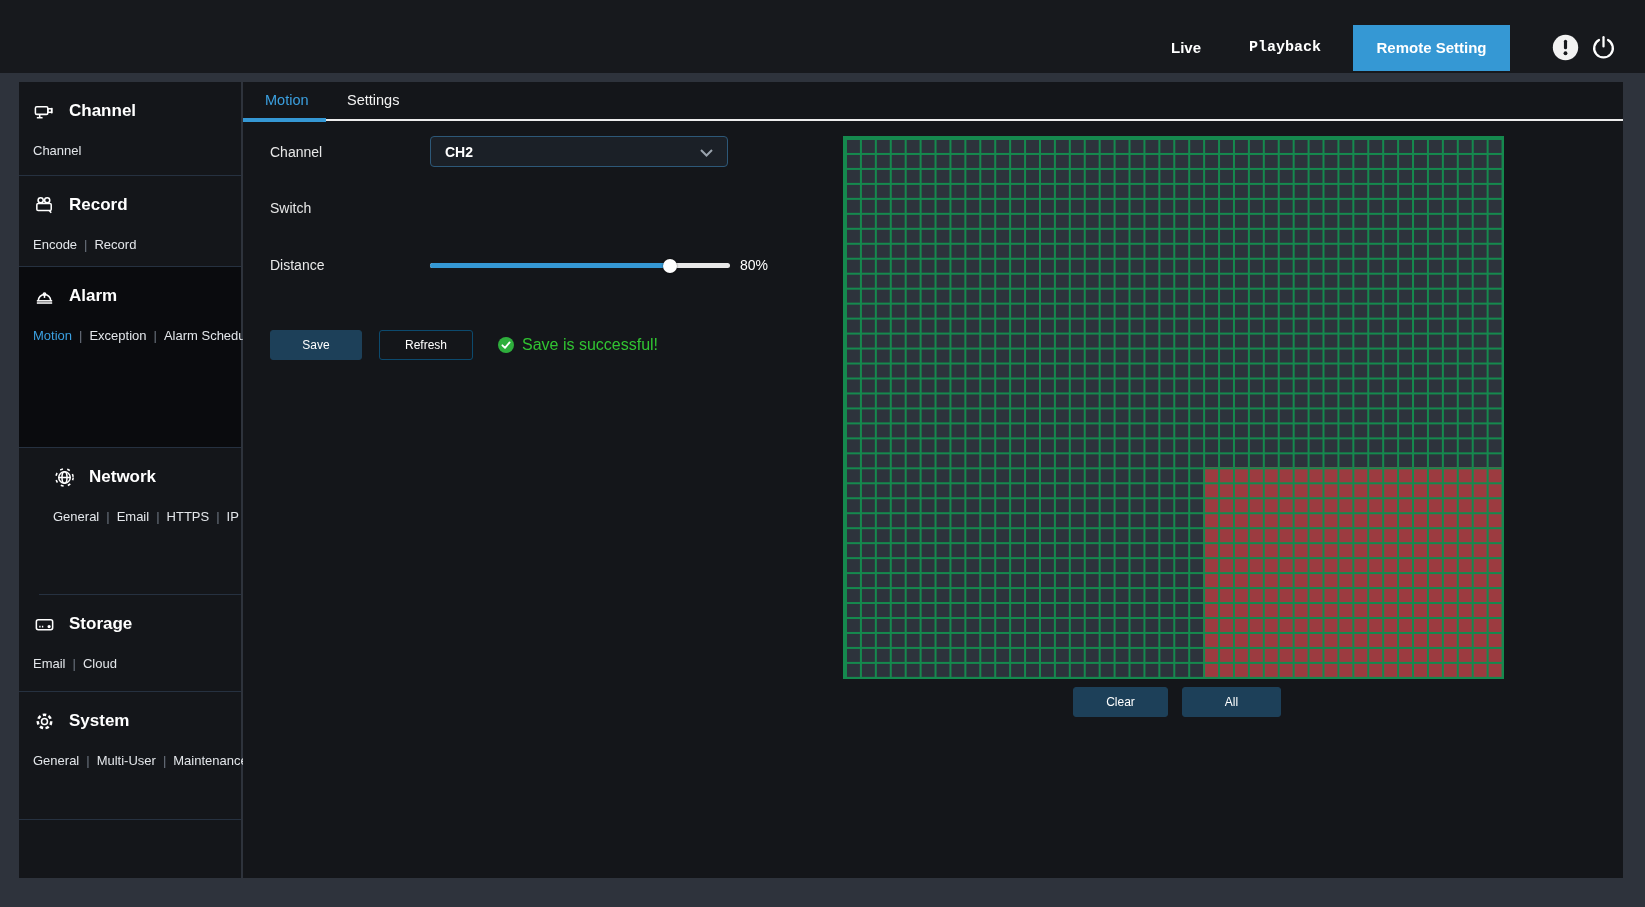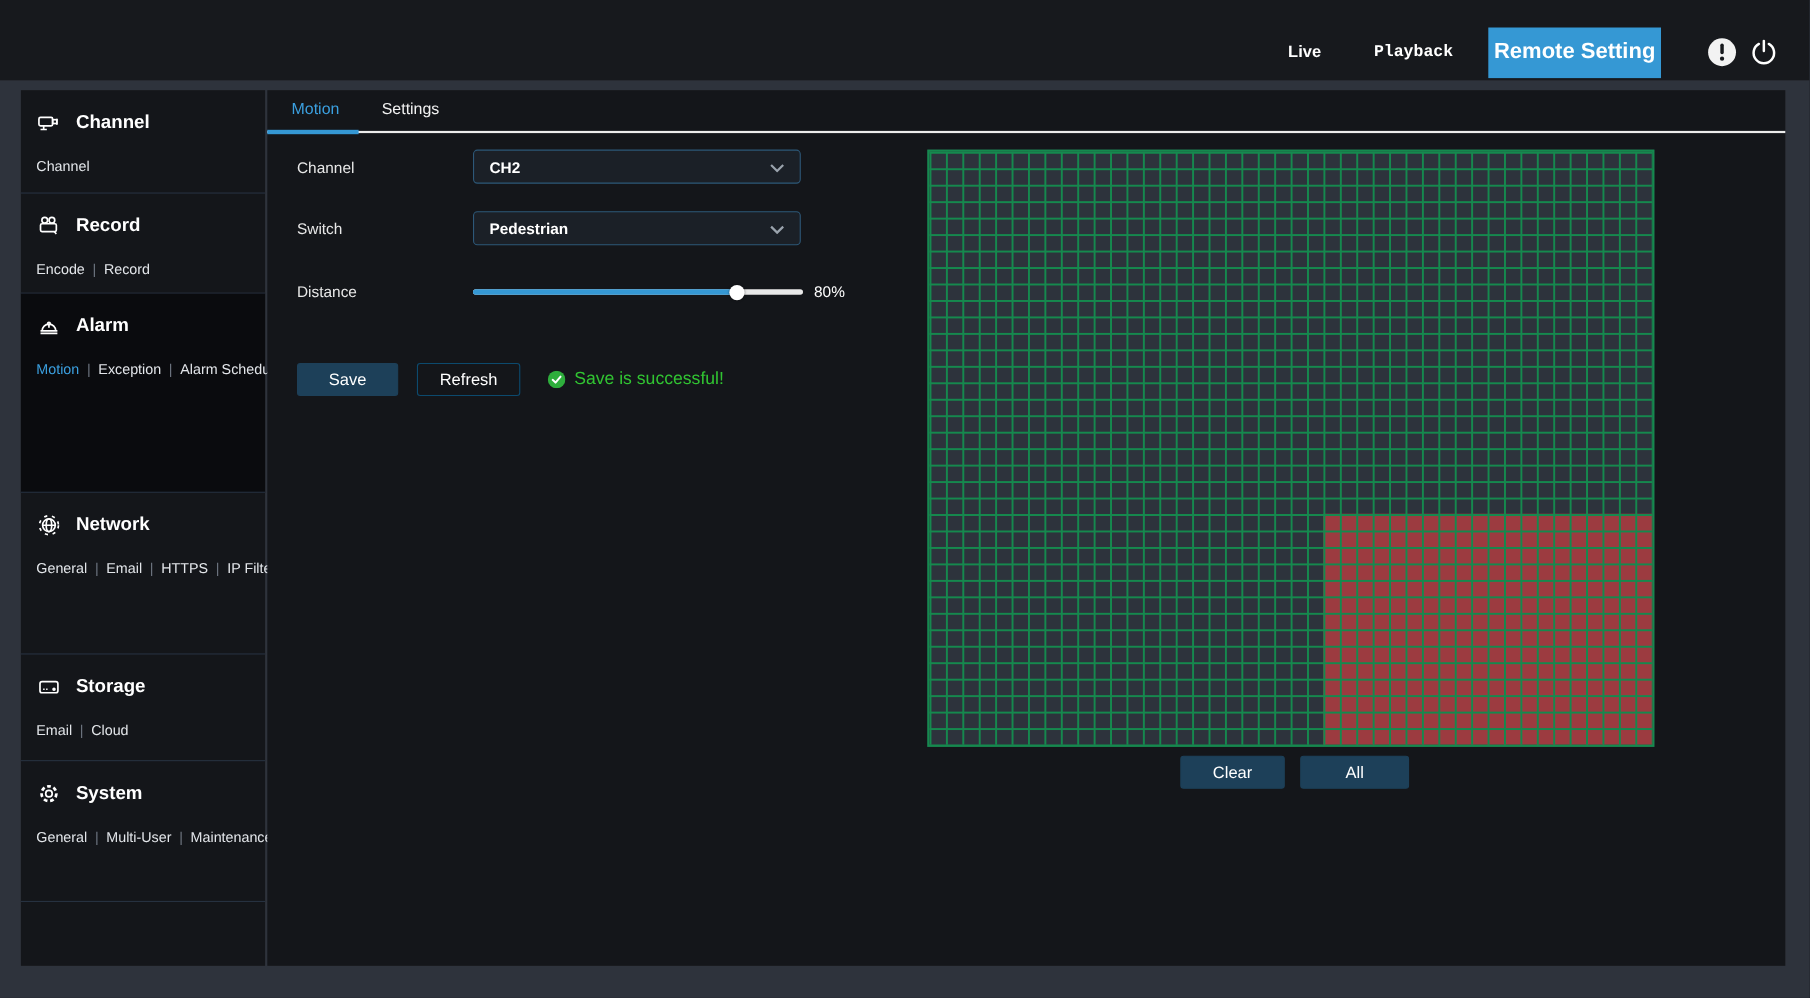--- a/index.html
+++ b/index.html
@@ -5,33 +5,33 @@
   * { margin:0; padding:0; box-sizing:border-box; }
   body { font-family:"Liberation Sans", sans-serif; background:#2e333c; }
   .screen { position:relative; width:1645px; height:907px; background:#2e333c; overflow:hidden; }
 
   
   .topbar { position:absolute; left:0; top:0; width:1645px; height:73px; background:#17191d;
             display:flex; align-items:center; justify-content:flex-end; padding:22px 27px 0 0; }
   .topnav { color:#ffffff; font-size:15px; font-weight:bold; cursor:pointer; }
   .topnav.live { margin-right:48px; }
   .topnav.playback { margin-right:32px;font-family:Liberation Mono, monospace; }
-  .remote-btn { width:157px; height:46px; background:#3598d4; color:#ffffff; font-size:20px; font-weight:bold;
+  .remote-btn { width:157px; height:46px; background:#3598d4; color:#ffffff; font-size:15px; font-weight:bold;
                 display:flex; align-items:center; justify-content:center; margin-right:40px; cursor:pointer; }
   .top-icon { width:30px; height:30px; display:flex; align-items:center; justify-content:center; cursor:pointer; }
   .top-icon + .top-icon { margin-left:8px; }
 
   
   .sidebar { position:absolute; left:19px; top:82px; width:222px; height:796px; background:#14161a;
              display:flex; flex-direction:column; }
   .side-section { padding:15px 4px 0 14px; border-bottom:1px solid #263140; }
   .side-section.h94  { height:94px; }
   .side-section.h91  { height:91px; }
   .side-section.h181 { height:181px; background:#0a0b0e; }
-  .side-section.h147 { height:147px; }
+  .side-section.h147 { height:147px;margin-left:20px; }
   .side-section.h97  { height:97px; }
   .side-section.h128 { height:128px; }
   .side-fill { flex:1; border-bottom:none; }
   .side-head { display:flex; align-items:center; gap:13px; height:28px; }
   .side-head svg { width:23px; height:23px; stroke:#ffffff; fill:none; stroke-width:1.6; }
   .side-title { color:#ffffff; font-size:17px; font-weight:bold; }
   .side-links { margin-top:12px; font-size:13px; line-height:27px; color:#e3e6ea; padding-right:2px; }
   .side-links .lnk { white-space:nowrap; cursor:pointer; }
   .side-links .lnk.active { color:#3ba0e0; }
   .side-links .sep { color:#6e7681; margin:0 7px; }
@@ -51,21 +51,21 @@
                 padding:0 14px; color:#ffffff; font-size:14px; cursor:pointer;font-weight:bold; }
   .select-box .chev { margin-left:auto; }
   .select-box svg { width:13px; height:8px; stroke:#9aa3ad; stroke-width:2; fill:none; }
 
   .slider { position:absolute; left:187px; top:181px; width:300px; height:5px; background:#e8e8e8; border-radius:3px; cursor:pointer; }
   .slider-fill { position:absolute; left:0; top:0; height:5px; background:#3598d4; border-radius:3px; }
   .slider-thumb { position:absolute; top:50%; width:14px; height:14px; background:#ffffff; border-radius:50%;
                   transform:translate(-50%,-50%); box-shadow:0 0 2px rgba(0,0,0,.6); }
   .slider-value { position:absolute; left:497px; color:#ffffff; font-size:14px; }
 
-  .btn { position:absolute; height:30px; border-radius:3px; font-size:15px; color:#ffffff;
+  .btn { position:absolute; height:30px; border-radius:3px; font-size:12px; color:#ffffff;
          display:flex; align-items:center; justify-content:center; cursor:pointer; font-family:inherit; }
   .btn.solid { background:#1d4059; border:1px solid #1d4059; }
   .btn.ghost { background:transparent; border:1px solid #0c4a6e; }
   .btn-save    { left:27px;  top:248px; width:92px; }
   .btn-refresh { left:136px; top:248px; width:94px; }
   .btn-clear   { left:830px; top:605px; width:95px; }
   .btn-all     { left:939px; top:605px; width:99px; }
 
   .status { position:absolute; left:255px; top:254px; display:flex; align-items:center; gap:8px; }
   .status svg { width:16px; height:16px; }
@@ -211,28 +211,20 @@
     <div class="select-box" style="top:54px;">
       <span>CH2</span>
       <span class="chev">
         <svg viewBox="0 0 13 8">
             <polyline points="1,1 6.5,6.5 12,1"></polyline>
           </svg>
       </span>
     </div>
 
     <div class="form-label" style="top:118px;">Switch</div>
-    <div class="select-box" style="top:110px;">
-      <span>Pedestrian</span>
-      <span class="chev">
-        <svg viewBox="0 0 13 8">
-            <polyline points="1,1 6.5,6.5 12,1"></polyline>
-          </svg>
-      </span>
-    </div>
 
     <div class="form-label" style="top:175px;">Distance</div>
     <div class="slider">
       <div class="slider-fill" style="width: 80%;"></div>
       <div class="slider-thumb" style="left: 80%;"></div>
     </div>
     <div class="slider-value" style="top:175px;">80%</div>
 
     <button class="btn solid btn-save">Save</button>
     <button class="btn ghost btn-refresh">Refresh</button>

